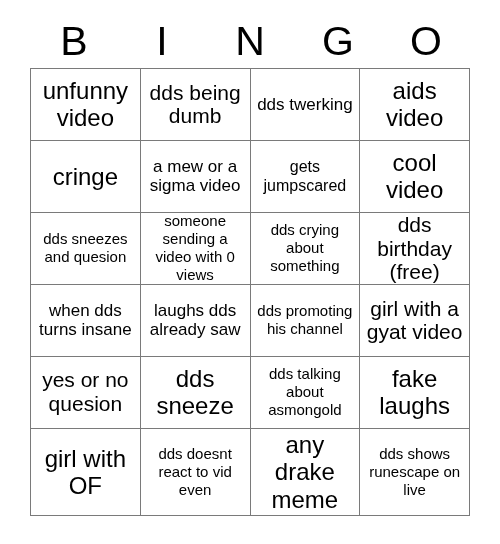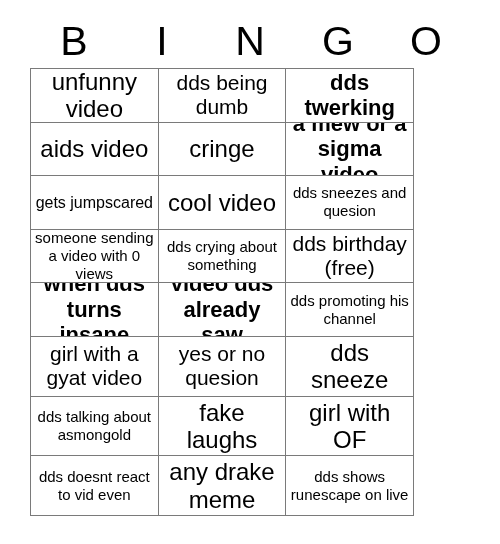--- a/index.html
+++ b/index.html
@@ -43,25 +43,25 @@
     letter-spacing: 0;
     color: #000;
     user-select: none;
   }
 
   
   #bingo-grid {
     position: absolute;
     left: 30px;
     top: 68px;
-    width: 384px;
+    width: 440px;
     height: 448px;
     box-sizing: border-box;
     display: grid;
-    grid-template-columns: repeat(3, 1fr);
+    grid-template-columns: repeat(4, 1fr);
     grid-template-rows: repeat(5, 1fr);
     border-top: 1px solid #7a7a7a;
     border-left: 1px solid #7a7a7a;
     background: #0f172a;
   }
 
   .bingo-cell {
     box-sizing: border-box;
     border-right: 1px solid #7a7a7a;
     border-bottom: 1px solid #7a7a7a;
@@ -80,21 +80,21 @@
     text-align: center;
     line-height: 1.12;
     color: #000;
     word-wrap: break-word;
   }
 
   
   .fs-xl   { font-size: 24px; line-height: 1.14; }
   .fs-lg   { font-size: 24px; line-height: 1.14; }
   .fs-md   { font-size: 21px; line-height: 1.14; }
-  .fs-sm   { font-size: 22px; line-height: 1.16; font-weight: bold; }
+  .fs-sm   { font-size: 17px; line-height: 1.16; }
   .fs-xs   { font-size: 15px; line-height: 1.2; }
   .fs-xxs  { font-size: 16px; line-height: 1.22; }
 </style>
 </head>
 <body>
 
 <div id="card-root">
 
   <div id="bingo-header">
     <div class="header-letter">B</div>
@@ -141,21 +141,21 @@
     <div class="bingo-cell">
       <span class="cell-text fs-xs">dds crying about something</span>
     </div>
     <div class="bingo-cell">
       <span class="cell-text fs-md">dds birthday (free)</span>
     </div>
     <div class="bingo-cell">
       <span class="cell-text fs-sm">when dds turns insane</span>
     </div>
     <div class="bingo-cell">
-      <span class="cell-text fs-sm">video dds already saw</span>
+      <span class="cell-text fs-sm">laughs dds already saw</span>
     </div>
 
     <div class="bingo-cell">
       <span class="cell-text fs-xs">dds promoting his channel</span>
     </div>
     <div class="bingo-cell">
       <span class="cell-text fs-md">girl with a gyat video</span>
     </div>
     <div class="bingo-cell">
       <span class="cell-text fs-md">yes or no quesion</span>

